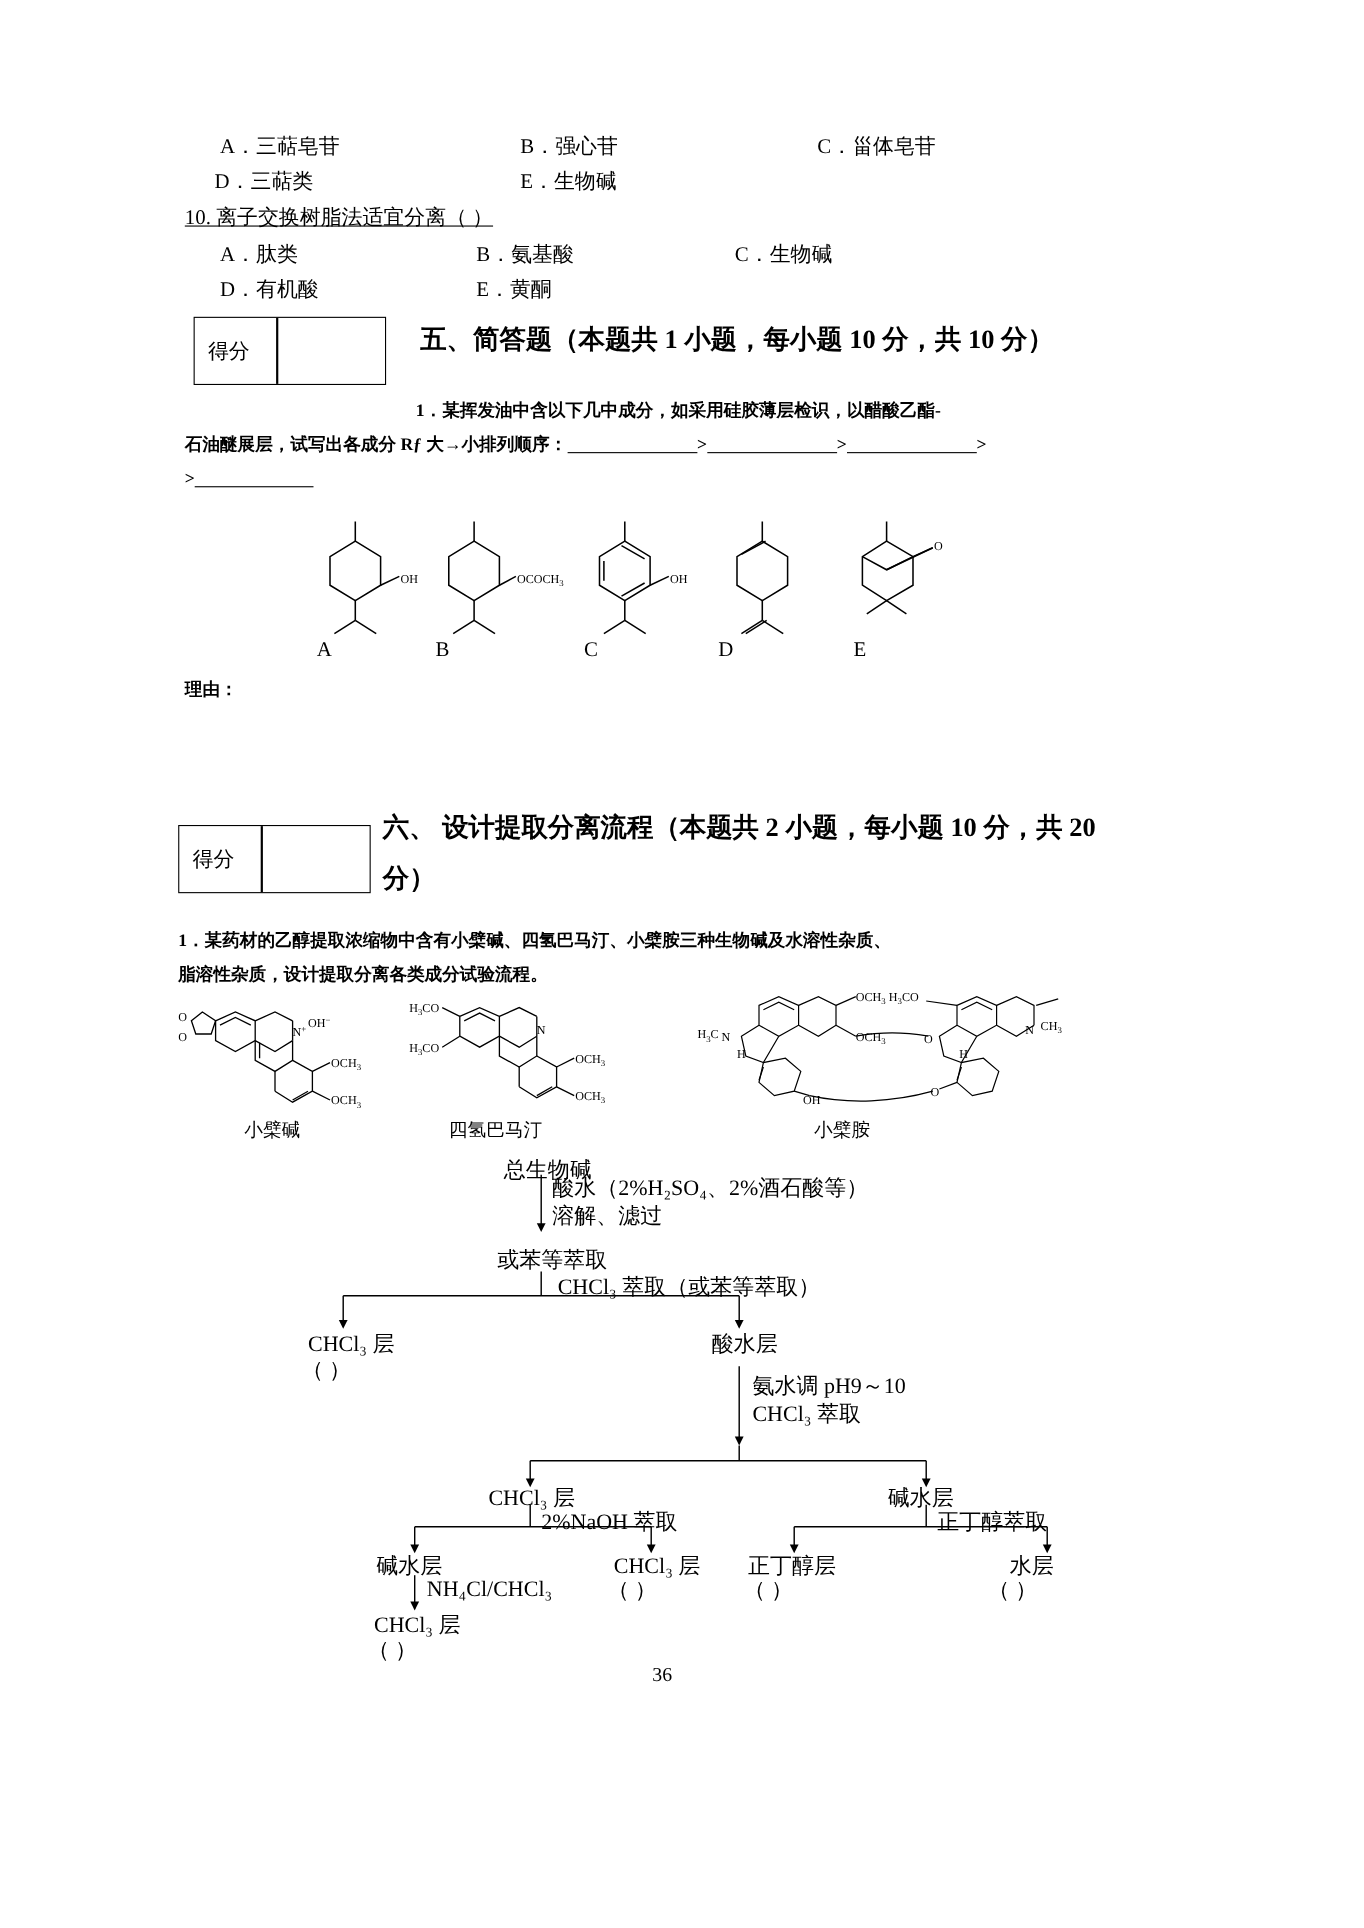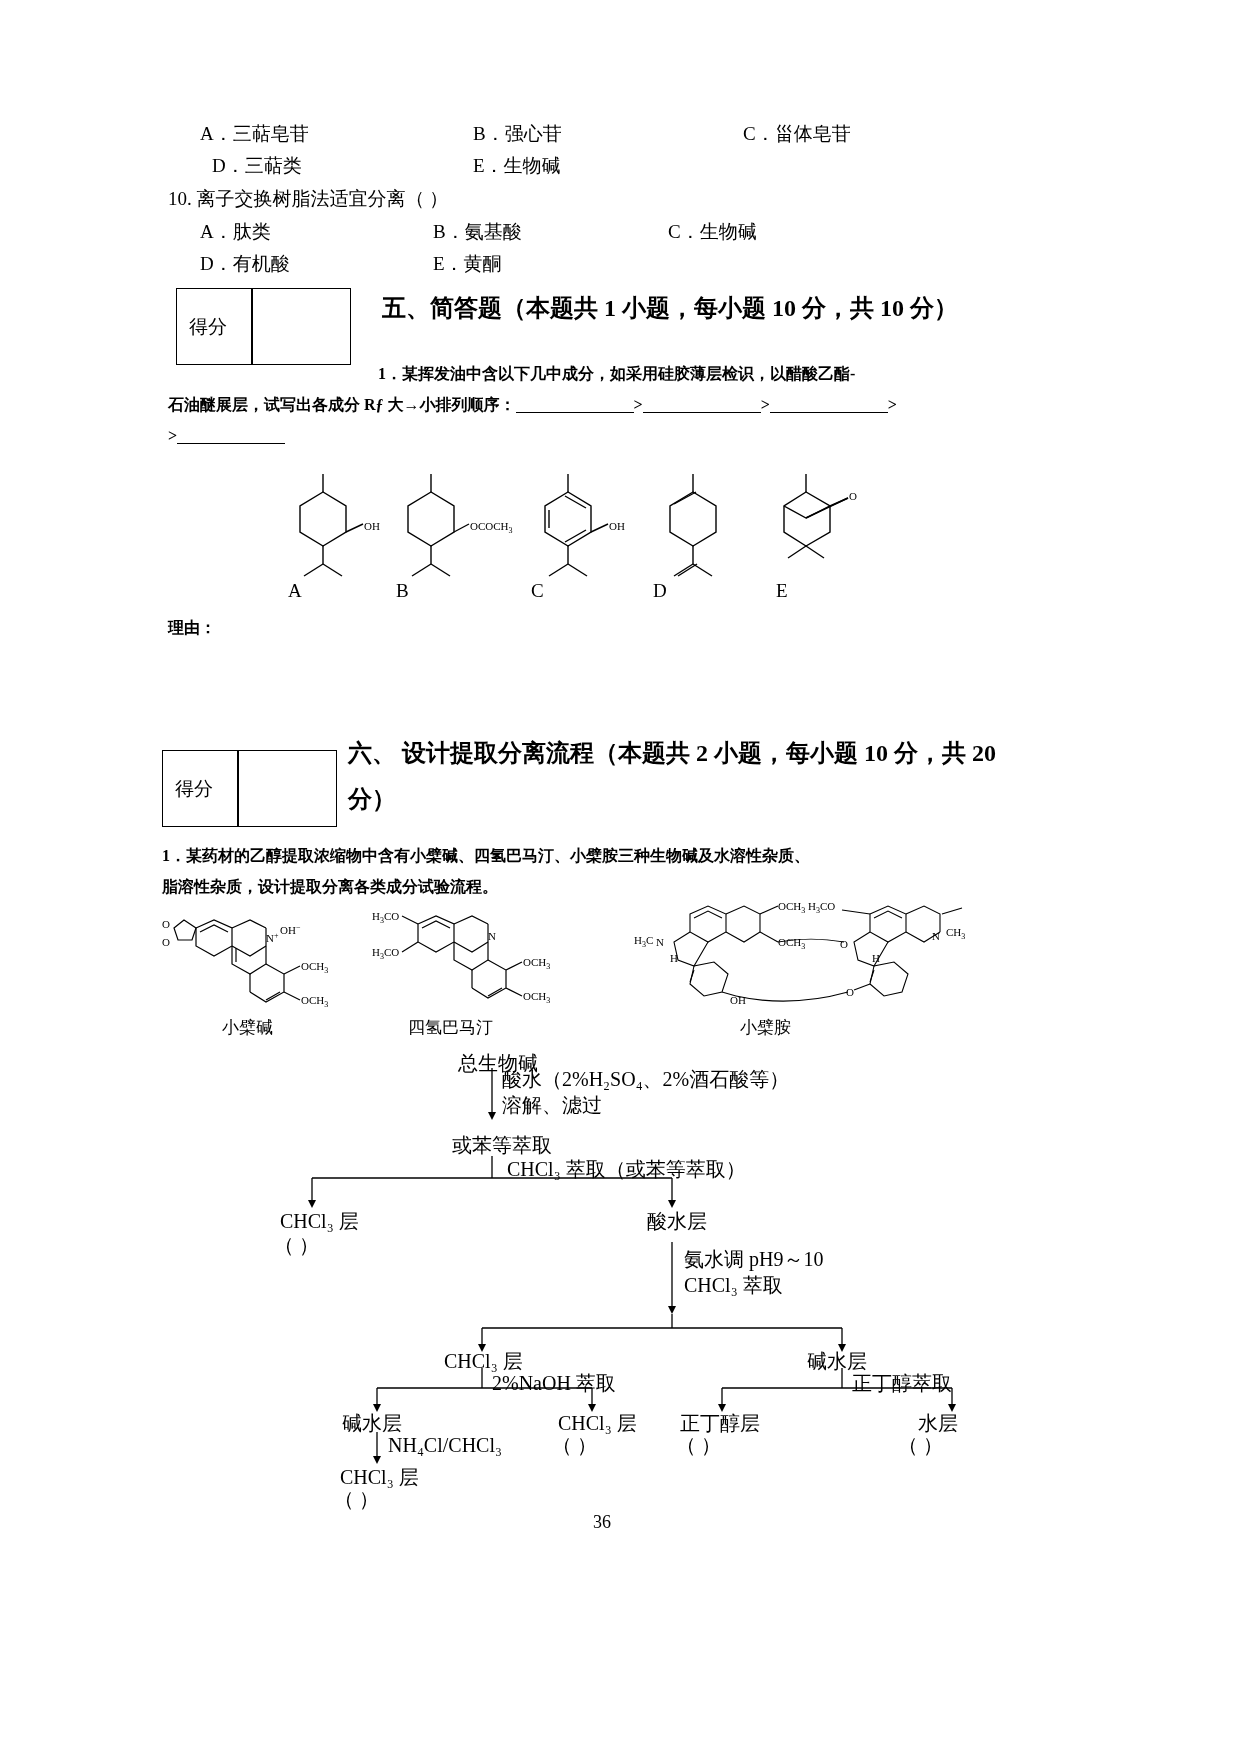--- a/index.html
+++ b/index.html
@@ -41,27 +41,28 @@
   .q-line {
     position: relative;
     height: 34px;
     font-size: 19px;
     line-height: 34px;
   }
   .q-num {
     position: absolute;
     left: 0;
     white-space: nowrap;
+    text-decoration: underline;
   }
   
   .scorebox {
     position: absolute;
     border: 1.6px solid #000;
     width: 175px;
-    height: 77px;
+    height: 62px;
     box-sizing: border-box;
   }
   .scorebox .divider {
     position: absolute;
     left: 74px;
     top: 0;
     bottom: 0;
     width: 1.6px;
     background: #000;
   }
@@ -161,21 +162,21 @@
 
   <div class="content">
 
     <div class="mc-row">
       <span class="opt" style="left:32px;">A．三萜皂苷</span>
       <span class="opt" style="left:305px;">B．强心苷</span>
       <span class="opt" style="left:575px;">C．甾体皂苷</span>
     </div>
 
     <div class="mc-row">
-      <span class="opt" style="left:44px;text-align:center;">D．三萜类</span>
+      <span class="opt" style="left:27px;text-align:center;">D．三萜类</span>
       <span class="opt" style="left:305px;">E．生物碱</span>
     </div>
 
     <div class="q-line">
       <span class="q-num" style="left:0px;">10.  离子交换树脂法适宜分离（          ）</span>
     </div>
 
     <div class="mc-row">
       <span class="opt" style="left:32px;">A．肽类</span>
       <span class="opt" style="left:265px;">B．氨基酸</span>

